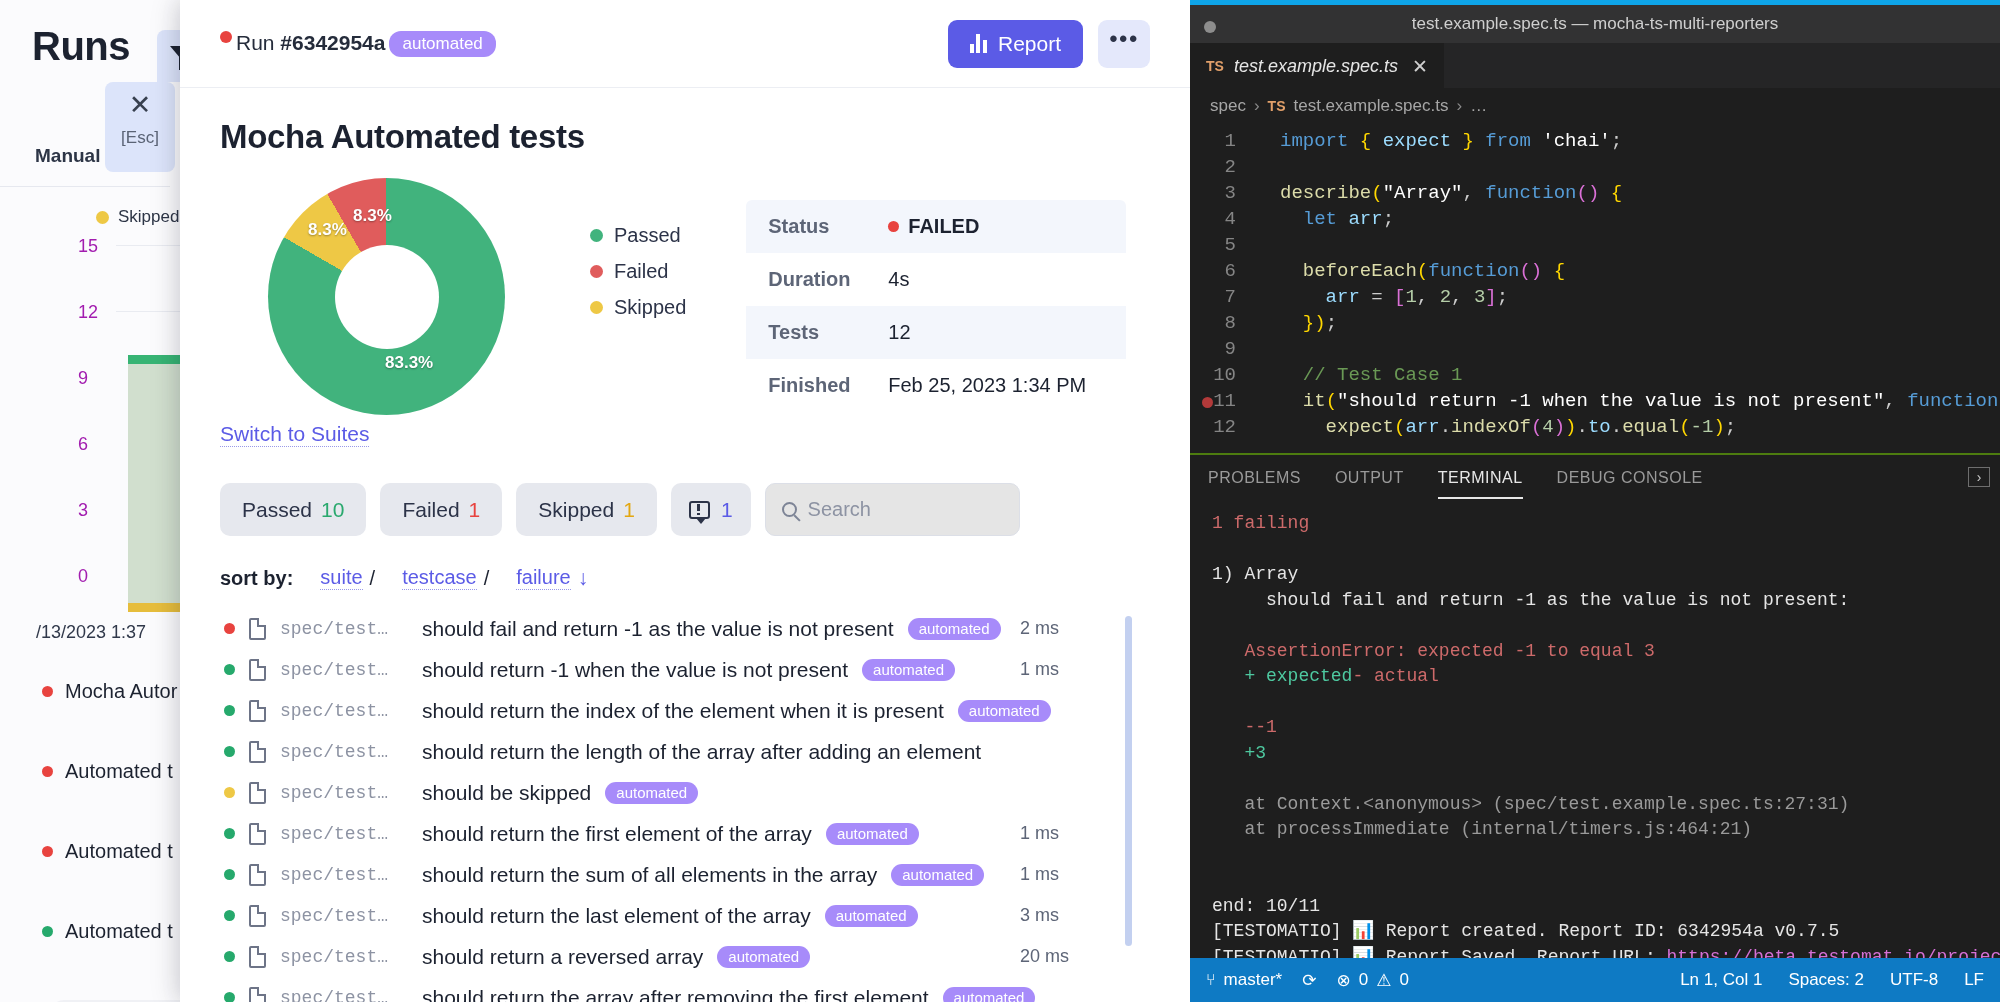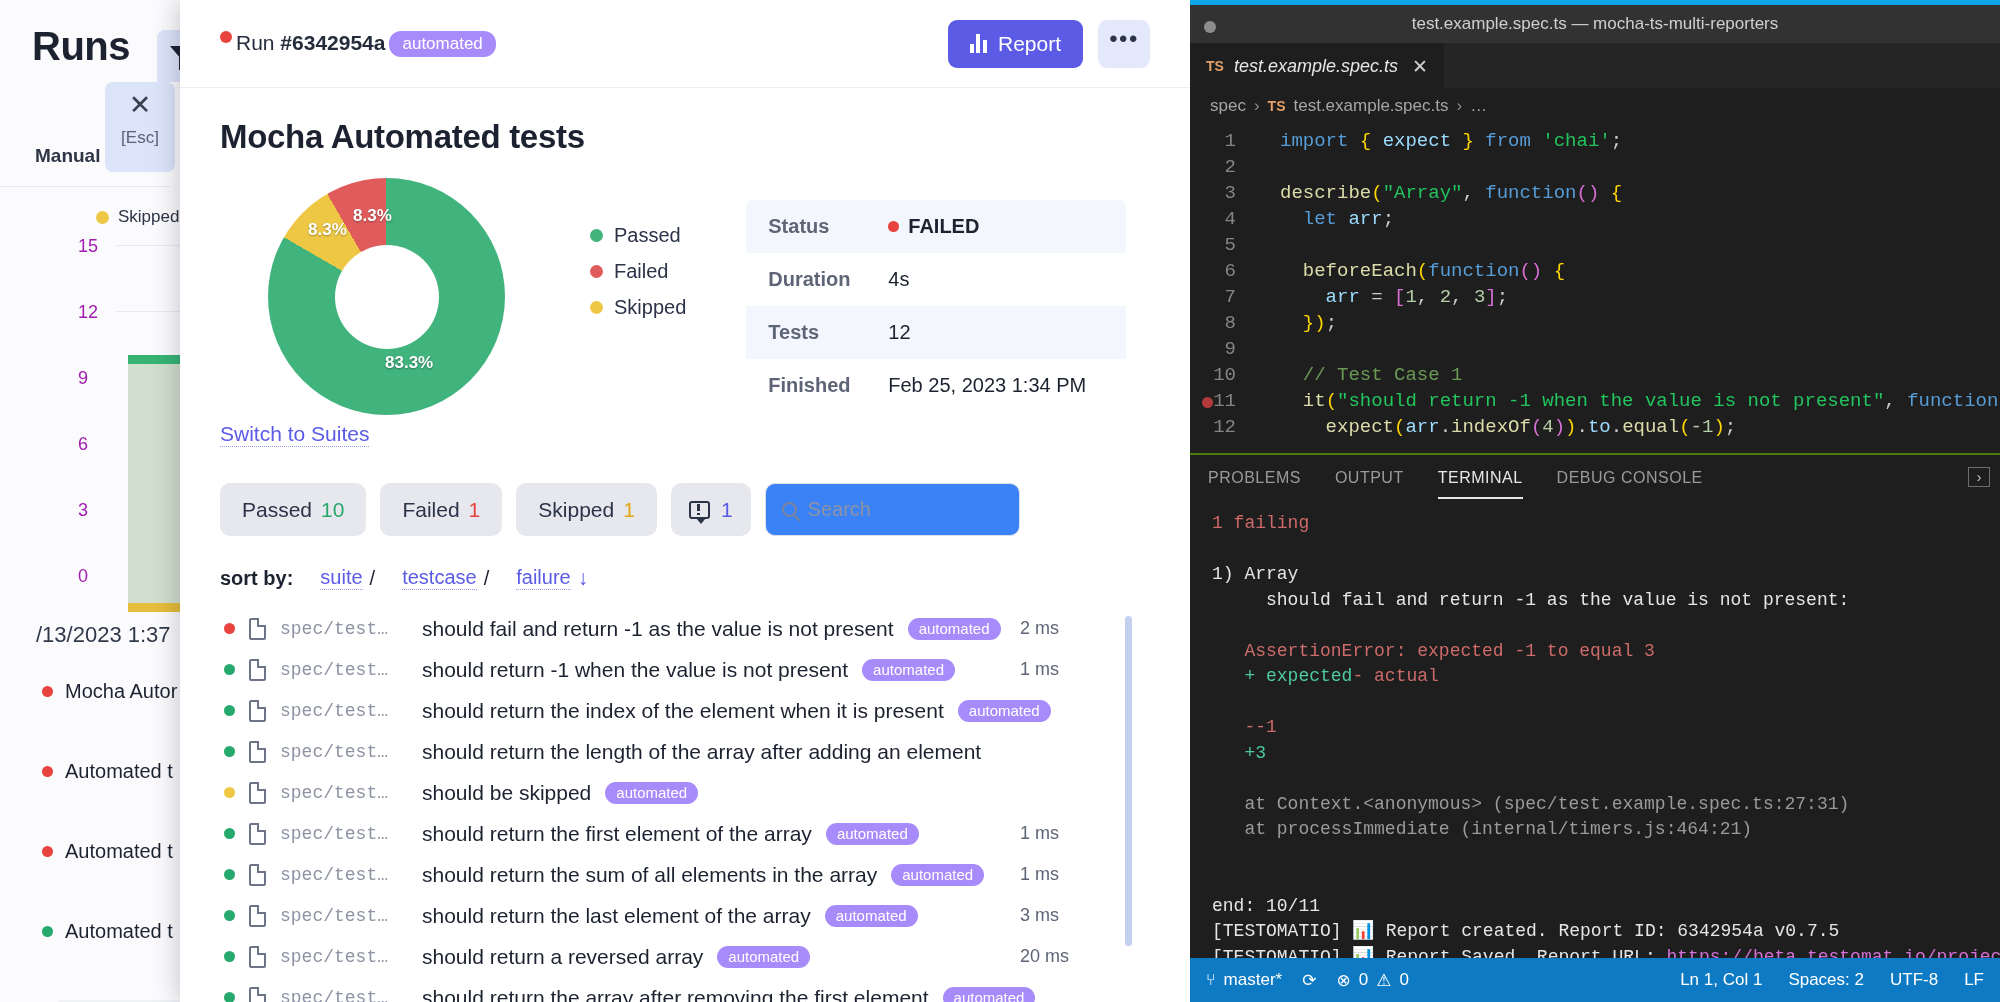--- a/index.html
+++ b/index.html
@@ -57,21 +57,21 @@
   .bg-chart .ytick {
     position: absolute; right: 68px; font-size: 18px; color: #a21caf; text-align: left; width: 34px;
   }
   .bg-chart .gridline {
     position: absolute; left: 116px; width: 64px; height: 1px; background: #e9ebf1;
   }
   .bg-bar-wrap { position: absolute; left: 128px; bottom: 0; width: 52px; }
   .bg-bar-green { position: absolute; left:0; bottom: 16px; width: 52px; height: 240px; background: #c3d5bd; opacity:.75; }
   .bg-bar-top { position: absolute; left:0; bottom: 256px; width: 52px; height: 9px; background: #37b474; }
   .bg-bar-yellow { position: absolute; left:0; bottom: 8px; width: 52px; height: 9px; background: #e6bd3c; }
-  .bg-xlabel { position: absolute; left: 36px; top: 622px; font-size: 22px; color: #30384a; }
+  .bg-xlabel { position: absolute; left: 36px; top: 622px; font-size: 18px; color: #30384a; }
 
   .bg-runlist { position: absolute; left: 42px; top: 680px; }
   .bg-runlist .item {
     display: flex; align-items: center; gap: 12px;
     font-size: 20px; color: #1c2230; margin-bottom: 57px; text-align: right;
   }
   .bg-runlist .item .d { width: 11px; height: 11px; border-radius: 50%; }
 
   .bg-bottom-card {
     position: absolute; left: 50px; top: 1000px; width: 620px; height: 120px;
@@ -172,21 +172,21 @@
   .note-ico:after {
     content:""; position:absolute; left:5px; bottom:-7px; width:0;height:0;
     border-left:5px solid transparent;border-right:5px solid transparent;border-top:6px solid #2c3348;
   }
   .note-ico span {
     position:absolute; left:6.5px; top:1px; width:2.5px; height:7px; background:#2c3348;
   }
   .note-ico span:after{content:"";position:absolute;left:0;top:9px;width:2.5px;height:2.5px;background:#2c3348;}
   .search-box {
     width: 255px; height: 53px; border: 1px solid #dcdfe7; border-radius: 10px;
-    display: flex; align-items: center; padding: 0 16px; gap: 11px; background: #3b82f6;
+    display: flex; align-items: center; padding: 0 16px; gap: 11px; background: #e5e5e5;
   }
   .search-ico {
     width: 15px; height: 15px; border: 2.2px solid #7d8496; border-radius: 50%; position: relative; flex: none;
   }
   .search-ico:after {
     content:""; position:absolute; right:-6px; bottom:-4px; width:8px; height:2.2px;
     background:#7d8496; transform: rotate(45deg);
   }
   .search-box input {
     border: none; outline: none; font-size: 20px; font-family: inherit; color: #2c3348; width: 100%;
@@ -262,21 +262,21 @@
 
   .vs-code-area { padding-top: 4px; height: 345px; overflow: hidden; position: relative; }
   .cl { display: flex; height: 26px; align-items: center; font-size: 19px; white-space: pre; }
   .cl .gut {
     width: 72px; text-align: right; padding-right: 26px; color: #858585; flex: none; position: relative;
   }
   .cl .bp {
     position: absolute; left: 12px; top: 7px; width: 11px; height: 11px; border-radius: 50%; background: #b33a3a;
   }
   .cl .code { padding-left: 18px; }
-  .tok-kw { color: #569cd6; } .tok-fn { color: #dcdcaa; } .tok-str { color: #22c55e; }
+  .tok-kw { color: #569cd6; } .tok-fn { color: #dcdcaa; } .tok-str { color: #ffffff; }
   .tok-num { color: #b5cea8; } .tok-cm { color: #6a9955; } .tok-br { color: #ffd700; }
   .tok-br2 { color: #da70d6; } .tok-var { color: #9cdcfe; }
 
   .vs-panel { position: absolute; left: 0; top: 453px; right: 0; bottom: 44px; background: #1e1e1e;
     border-top: 2px solid #4d7c0f; }
   .vs-panel-tabs {
     height: 44px; display: flex; align-items: center; gap: 34px; padding-left: 18px;
     font-family: "Liberation Sans", sans-serif; font-size: 16px; color: #9a9a9a; position: relative;
   }
   .vs-panel-tabs .pt { letter-spacing: .5px; cursor: pointer; height: 44px; line-height: 46px; }

